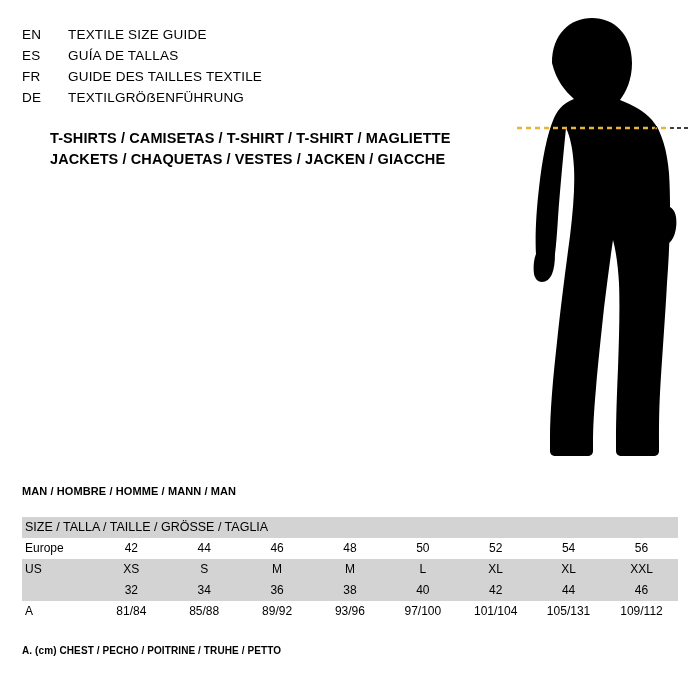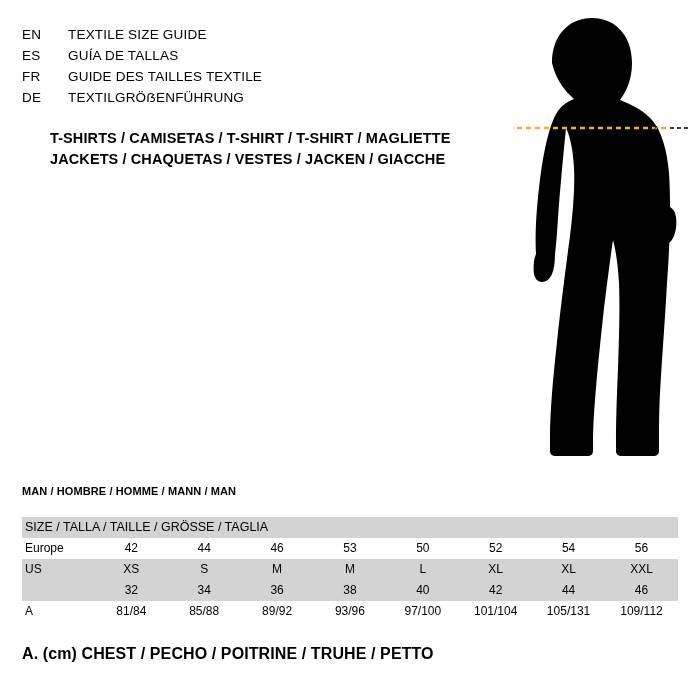--- a/index.html
+++ b/index.html
@@ -125,21 +125,21 @@
     background: #d3d3d3;
     text-align: left;
     padding-left: 3px;
     font-size: 12.5px;
   }
 
   .foot-note {
     position: absolute;
     left: 22px;
     top: 645px;
-    font-size: 16px;
+    font-size: 10px;
     font-weight: bold;
     letter-spacing: 0.1px;
   }
 </style>
 </head>
 <body>
 
 <div class="page">
 
   <div class="lang-block">
@@ -239,21 +239,21 @@
     <table class="size-table">
       <tbody>
         <tr class="head-row">
           <td colspan="9">SIZE / TALLA / TAILLE / GRÖSSE / TAGLIA</td>
         </tr>
         <tr class="band-light">
           <td class="rowhead">Europe</td>
           <td>42</td>
           <td>44</td>
           <td>46</td>
-          <td>53</td>
+          <td>48</td>
           <td>50</td>
           <td>52</td>
           <td>54</td>
           <td>56</td>
         </tr>
         <tr class="band-dark">
           <td class="rowhead">US</td>
           <td>XS</td>
           <td>S</td>
           <td>M</td>

